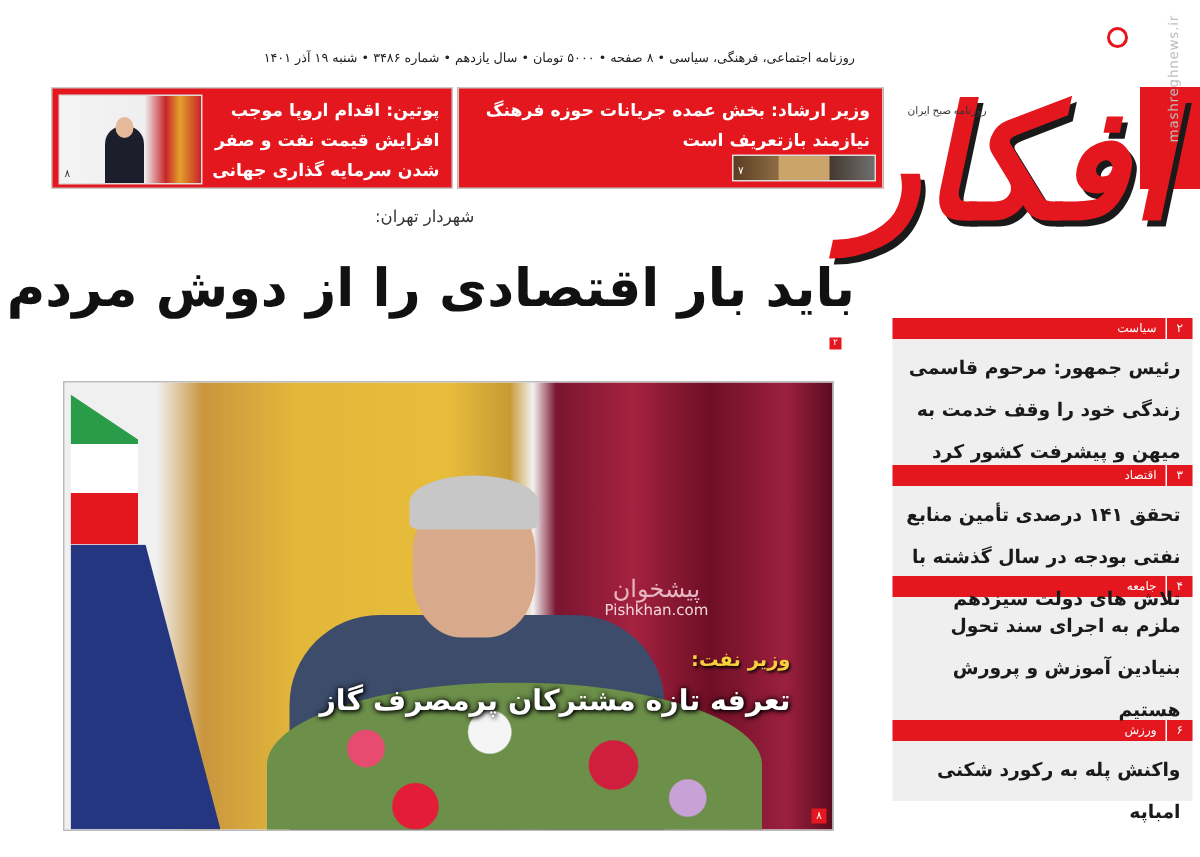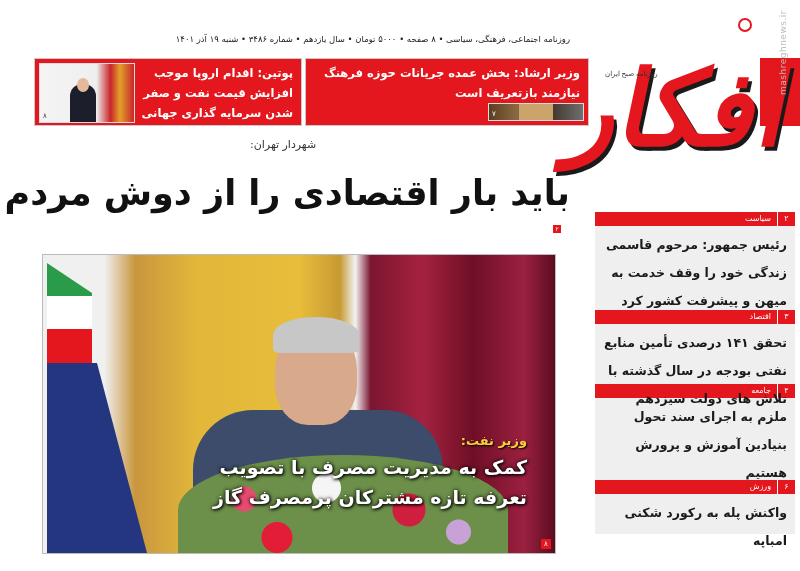--- a/index.html
+++ b/index.html
@@ -127,23 +127,26 @@
 <div class="headline">باید بار اقتصادی را از دوش مردم برداشت</div>
 <div class="hl-marker">۲</div>
 
 <div class="main-photo">
   <div class="flag-iran"></div>
   <div class="flag-blue"></div>
   <div class="minister-body"></div>
   <div class="minister-head"></div>
   <div class="minister-hair"></div>
   <div class="flowers"></div>
+  <div class="photo-watermark">
+    <span class="fa">پیشخوان</span>
+    <span>Pishkhan.com</span>
+  </div>
   <div class="photo-caption">
     <span class="cap-kicker">وزیر نفت:</span>
-    <span class="cap-line">کمک به مدیریت مصرف با تصویب</span>
     <span class="cap-line">تعرفه تازه مشترکان پرمصرف گاز</span>
   </div>
   <div class="photo-page">۸</div>
 </div>
 
 <div class="sidebar">
   <div class="side-section">
     <div class="side-tag">
       <span class="num">۲</span>
       <span class="lbl">سیاست</span>

